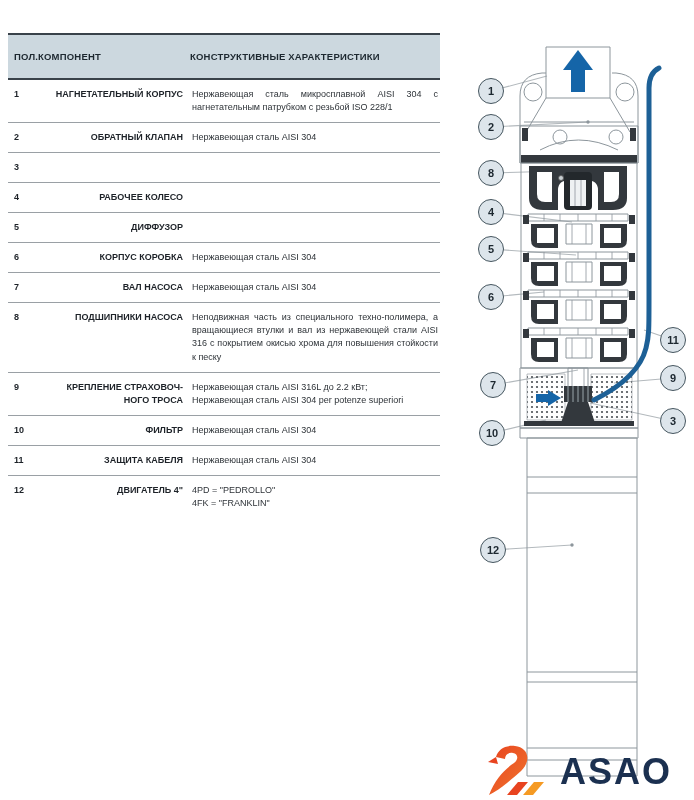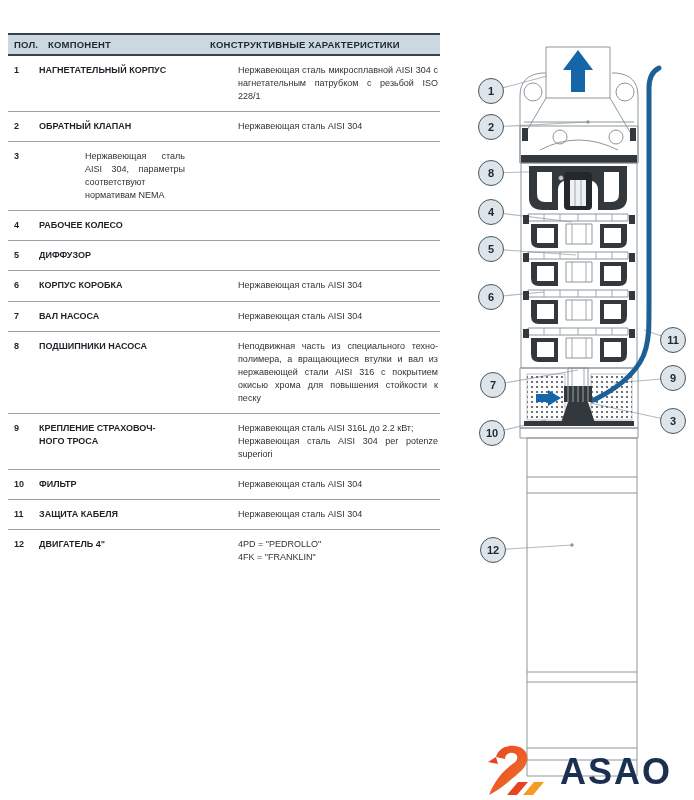--- a/index.html
+++ b/index.html
@@ -1,29 +1,29 @@
 <!DOCTYPE html>
 <html><head>
 <meta charset="utf-8">
 <style>
   html,body{margin:0;padding:0;background:#fff;}
   .page{position:relative;width:694px;height:800px;background:#fff;overflow:hidden;
         font-family:"Liberation Sans", sans-serif;}
   
   .spec-table{position:absolute;left:8px;top:33px;width:432px;}
-  .thead{display:grid;grid-template-columns:26px 148px 1fr;column-gap:14px;
+  .thead{display:grid;grid-template-columns:26px 148px 1fr;column-gap:4px;
          background:#ccd8df;border-top:2px solid #39424a;border-bottom:2px solid #39424a;
-         padding:4px 0;font-weight:bold;font-size:9.5px;color:#1d2830;letter-spacing:.2px;}
+         padding:16px 0;font-weight:bold;font-size:9.5px;color:#1d2830;letter-spacing:.2px;}
   .thead > div:first-child{padding-left:6px;}
   .trow{display:grid;grid-template-columns:26px 148px 1fr;column-gap:5px;
         padding:8px 0;border-bottom:1px solid #9aa0a5;font-size:9px;line-height:1.45;}
   .trow:last-child{border-bottom:none;}
   .c-num{font-weight:bold;color:#1d2228;padding-left:6px;}
-  .c-comp{font-weight:bold;color:#1d2228;padding-right:4px;white-space:pre-line;}
-  .c-char{color:#2e3338;text-align:justify;white-space:pre-line;padding-right:2px;margin-left:46px;}
+  .c-comp{font-weight:bold;color:#1d2228;padding-right:4px;white-space:pre-line;text-align:right;}
+  .c-char{color:#2e3338;text-align:justify;white-space:pre-line;padding-right:2px;}
   
   .diagram-art{position:absolute;left:0;top:0;width:694px;height:800px;pointer-events:none;}
   .callout{position:absolute;width:26px;height:26px;border-radius:50%;box-sizing:border-box;
            background:#dde5eb;border:1.5px solid #46565f;color:#1d2830;
            font-size:11px;font-weight:bold;display:flex;align-items:center;justify-content:center;}
   
   .logo{position:absolute;left:487px;top:745px;display:flex;align-items:flex-end;}
   .logo-text{font-size:36px;font-weight:bold;color:#1b3050;letter-spacing:2px;
              line-height:50px;margin-left:1px;}
 </style>
@@ -144,21 +144,20 @@
       <div class="c-comp">НАГНЕТАТЕЛЬНЫЙ КОРПУС</div>
       <div class="c-char">Нержавеющая сталь микросплавной AISI 304 с нагнетательным патрубком с резьбой ISO 228/1</div>
     </div>
     <div class="trow">
       <div class="c-num">2</div>
       <div class="c-comp">ОБРАТНЫЙ КЛАПАН</div>
       <div class="c-char">Нержавеющая сталь AISI 304</div>
     </div>
     <div class="trow">
       <div class="c-num">3</div>
-      <div class="c-char">Нержавеющая сталь AISI 304, параметры соответствуют нормативам NEMA</div>
     </div>
     <div class="trow">
       <div class="c-num">4</div>
       <div class="c-comp">РАБОЧЕЕ КОЛЕСО</div>
     </div>
     <div class="trow">
       <div class="c-num">5</div>
       <div class="c-comp">ДИФФУЗОР</div>
     </div>
     <div class="trow">

